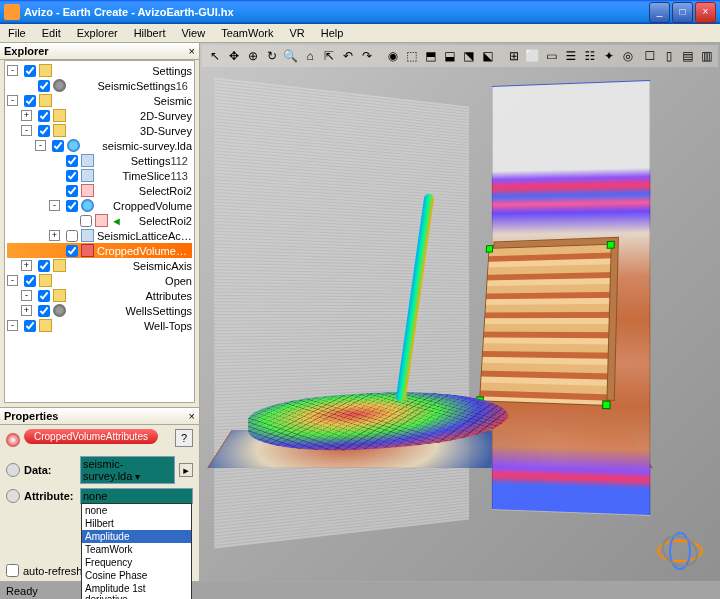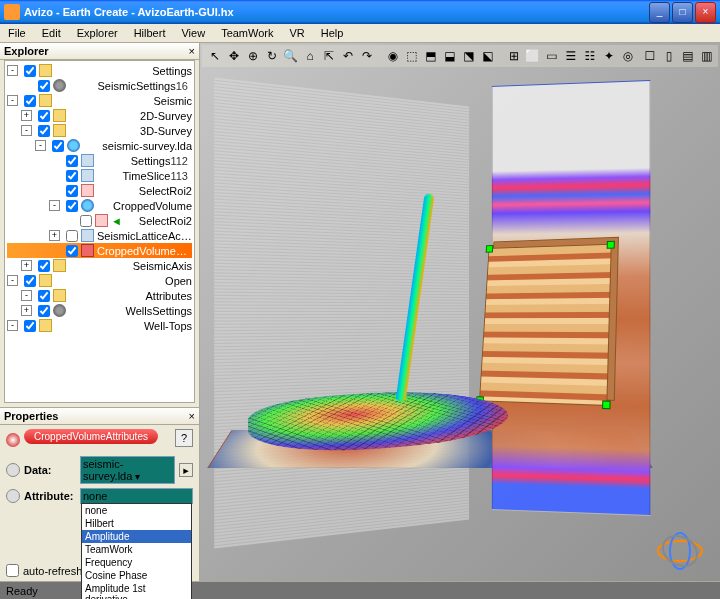--- a/index.html
+++ b/index.html
@@ -56,21 +56,21 @@
 .cropped-vol .handle { position: absolute; width: 8px; height: 8px; background: #0f0; border: 1px solid #060; }
 .cropped-vol .h1 { top: -4px; left: -4px; } .cropped-vol .h2 { top: -4px; right: -4px; }
 .cropped-vol .h3 { bottom: -4px; left: -4px; } .cropped-vol .h4 { bottom: -4px; right: -4px; }
 .horizon { position: absolute; top: 280px; left: 40px; width: 260px; height: 130px; background: radial-gradient(ellipse at 40% 40%, #f04040 0%, #f0c040 20%, #40f040 40%, #4040f0 60%, #f04040 80%); transform: perspective(700px) rotateX(65deg) rotateZ(-10deg); border-radius: 40% 60% 50% 50%; opacity: 0.9; }
 .horizon::after { content:''; position:absolute; inset:0; background: repeating-linear-gradient(45deg, transparent 0, transparent 6px, rgba(0,0,0,0.4) 6px, rgba(0,0,0,0.4) 7px), repeating-linear-gradient(-45deg, transparent 0, transparent 6px, rgba(0,0,0,0.4) 6px, rgba(0,0,0,0.4) 7px); border-radius: inherit; }
 .well { position: absolute; top: 120px; left: 200px; width: 10px; height: 210px; background: linear-gradient(to right, #0af, #0f8, #fa0); transform: rotate(8deg); border-radius: 5px; }
 .timeslice { position: absolute; top: 320px; left: 10px; width: 420px; height: 110px; background: radial-gradient(circle at 30% 40%, #c84820 0%, #e8d8b8 30%, #2850a8 50%, #e8d8b8 70%, #c84820 90%); transform: perspective(900px) rotateX(70deg); opacity: 0.85; border: 1px solid rgba(0,0,0,0.2); }
 .bg-slice { position: absolute; top: 20px; left: 0; width: 280px; height: 440px; background: repeating-linear-gradient(to bottom, #d8d8d8 0, #d8d8d8 2px, #c0c0c0 2px, #c0c0c0 3px); transform: perspective(900px) rotateY(25deg); opacity: 0.6; }
 .triad { position: absolute; bottom: 10px; right: 10px; width: 60px; height: 50px; }
 .triad svg { width: 100%; height: 100%; }
-.statusbar { height: 18px; background: #737373; border-top: 1px solid #aca899; padding: 1px 6px; line-height: 16px; }
+.statusbar { height: 18px; background: #a3a3a3; border-top: 1px solid #aca899; padding: 1px 6px; line-height: 16px; }
 .i0{padding-left:0}.i1{padding-left:14px}.i2{padding-left:28px}.i3{padding-left:42px}.i4{padding-left:56px}
 </style>
 </head>
 <body>
 
 <div class="titlebar">
   <div class="titlebar-icon"></div>
   <div class="titlebar-text">Avizo - Earth Create - AvizoEarth-GUI.hx</div>
   <div class="win-btns">
     <div class="win-btn">_</div>

